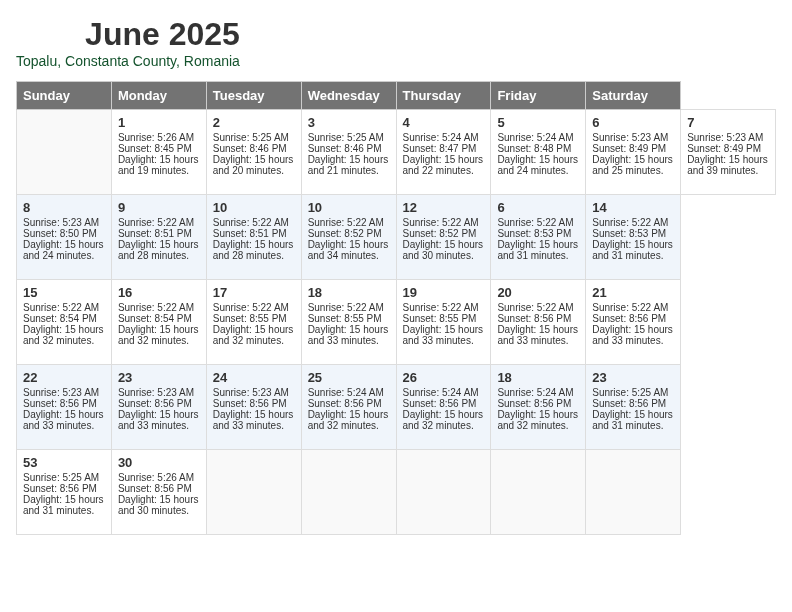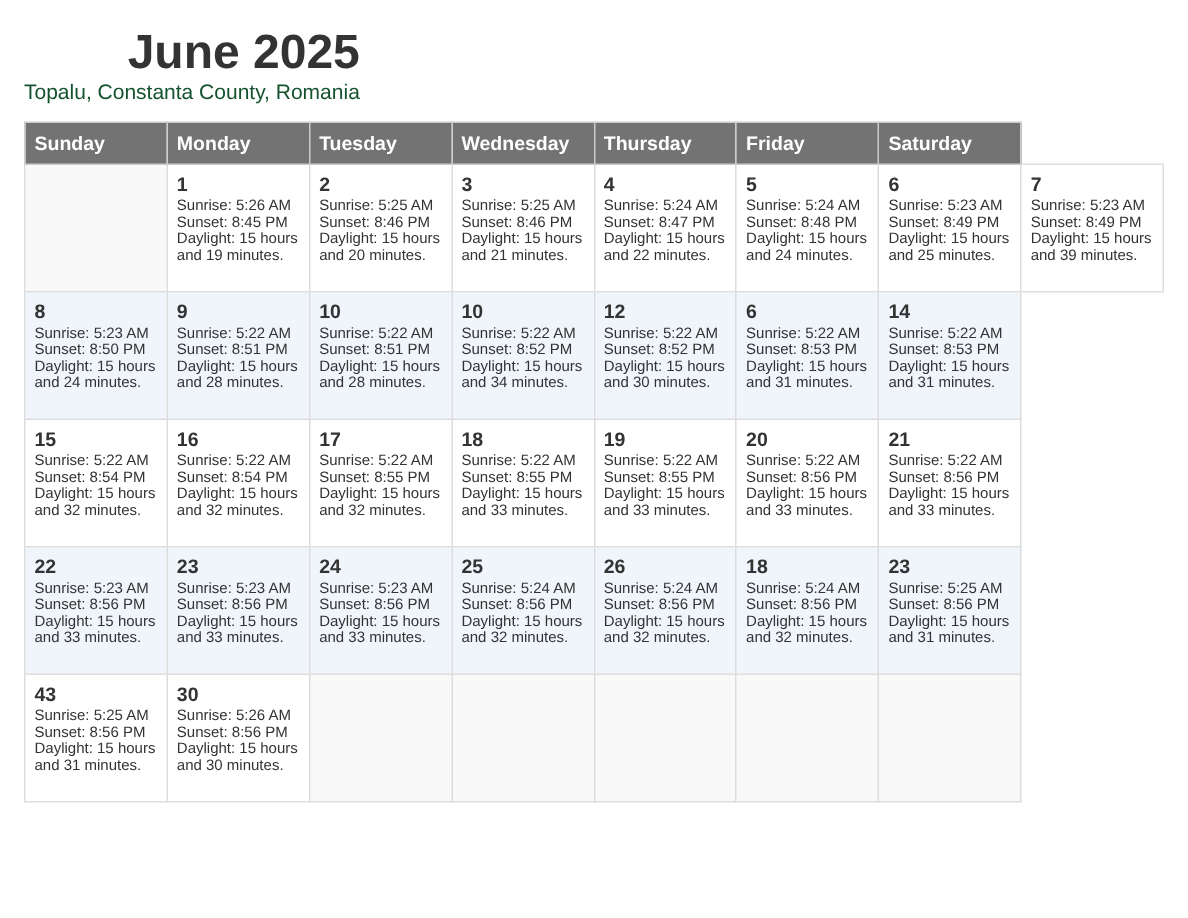--- a/index.html
+++ b/index.html
@@ -297,21 +297,21 @@
         <td>
           <span class="day-num">23</span>
           <div>Sunrise: 5:25 AM</div>
           <div>Sunset: 8:56 PM</div>
           <div>Daylight: 15 hours</div>
           <div>and 31 minutes.</div>
         </td>
       </tr>
       <tr>
         <td>
-          <span class="day-num">43</span>
+          <span class="day-num">53</span>
           <div>Sunrise: 5:25 AM</div>
           <div>Sunset: 8:56 PM</div>
           <div>Daylight: 15 hours</div>
           <div>and 31 minutes.</div>
         </td>
         <td>
           <span class="day-num">30</span>
           <div>Sunrise: 5:26 AM</div>
           <div>Sunset: 8:56 PM</div>
           <div>Daylight: 15 hours</div>

